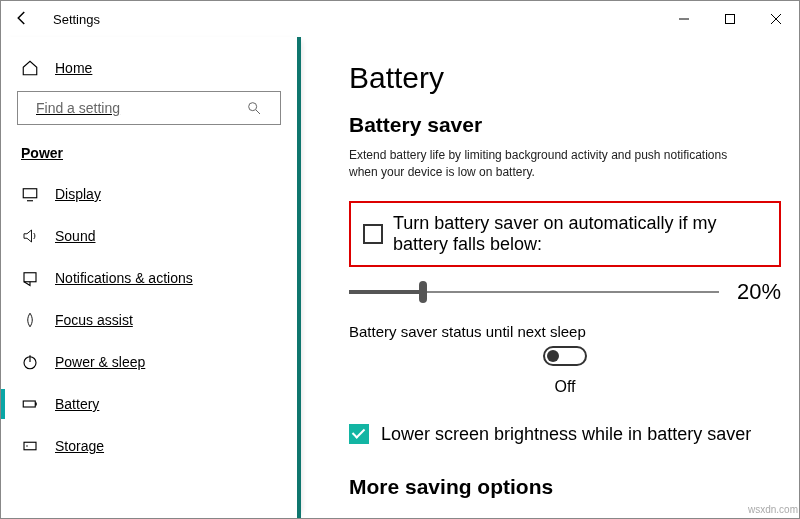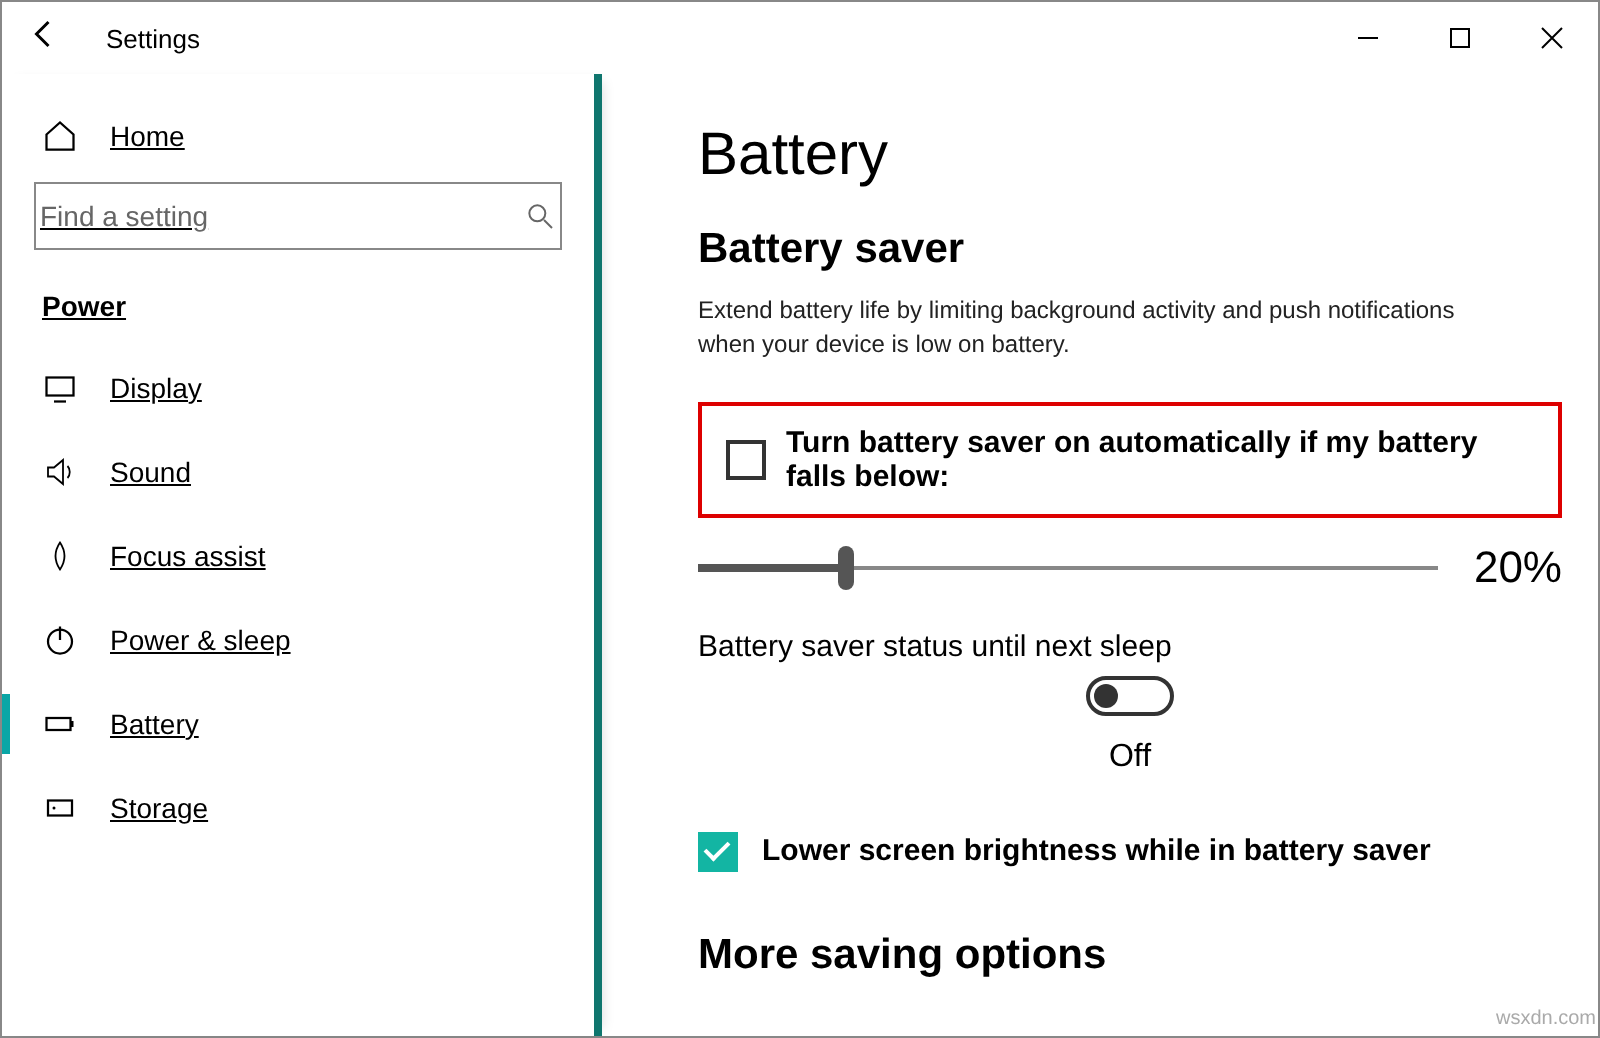--- a/index.html
+++ b/index.html
@@ -7,35 +7,35 @@
   .window { display: flex; flex-direction: column; height: 100%; border: 1px solid #888; }
   .titlebar { display: flex; align-items: center; height: 36px; }
   .tb-left { display: flex; align-items: center; padding-left: 12px; gap: 22px; }
   .tb-back { font-size: 16px; line-height: 1; }
   .tb-title { font-size: 13px; }
   .tb-right { margin-left: auto; display: flex; }
   .tb-btn { width: 46px; height: 32px; display: flex; align-items: center; justify-content: center; font-size: 12px; }
   .body { display: flex; flex: 1; min-height: 0; }
   .sidebar { width: 300px; padding: 12px 0 0 0; border-right: 4px solid #0f766e; position: relative; box-shadow: 4px 0 6px -4px rgba(0,0,0,0.15); text-decoration: underline; }
   .home-row { display: flex; align-items: center; gap: 16px; padding: 10px 20px 14px 20px; font-size: 14px; }
-  .search { margin: 0 16px 16px 16px; border: 1px solid #888; height: 34px; display: flex; align-items: center; padding: 0 2px; color: #666; font-size: 14px; }
+  .search { margin: 0 16px 16px 16px; border: 1px solid #888; height: 34px; display: flex; align-items: center; padding: 0 18px; color: #666; font-size: 14px; }
   .search span.ph { flex: 1; }
   .cat { padding: 4px 20px 12px 20px; font-size: 14px; font-weight: 600; }
   .nav-item { display: flex; align-items: center; gap: 16px; padding: 12px 20px; font-size: 14px; position: relative; }
   .nav-item.sel::before { content: ""; position: absolute; left: 0; top: 6px; bottom: 6px; width: 4px; background: #0aa6a6; }
   .icon { width: 18px; height: 18px; display: inline-block; }
   .content { flex: 1; padding: 24px 18px 0 48px; overflow: hidden; }
   h1 { font-weight: 400; font-size: 30px; margin: 0 0 18px 0; }
   h2 { font-weight: 700; font-size: 21px; margin: 0 0 10px 0; }
   .desc { font-size: 12px; color: #222; margin: 0 0 20px 0; line-height: 1.4; max-width: 400px; }
   .highlight { border: 2px solid #d00; padding: 10px 14px 10px 12px; display: flex; align-items: center; gap: 10px; margin-bottom: 12px; }
   .chk { width: 20px; height: 20px; border: 2px solid #333; display: inline-block; flex-shrink: 0; }
   .chk.checked { background: #13b5a3; border-color: #13b5a3; position: relative; }
   .chk.checked::after { content: ""; position: absolute; left: 4px; top: 0px; width: 5px; height: 10px; border: solid #fff; border-width: 0 2px 2px 0; transform: rotate(45deg); }
-  .opt-text { font-size: 15px; font-weight: bold; }
+  .opt-text { font-size: 18px; }
   .slider-row { display: flex; align-items: center; gap: 18px; margin: 4px 0 18px 0; }
   .slider { flex: 1; position: relative; height: 24px; }
   .track { position: absolute; left: 0; right: 0; top: 50%; height: 2px; background: #888; transform: translateY(-50%); }
   .track-fill { position: absolute; left: 0; width: 20%; top: 50%; height: 4px; background: #555; transform: translateY(-50%); }
   .thumb { position: absolute; left: 20%; top: 50%; width: 8px; height: 22px; background: #555; border-radius: 4px; transform: translate(-50%, -50%); }
   .pct { font-size: 22px; }
   .status-label { font-size: 15px; margin-bottom: 6px; }
   .toggle-row { display: flex; align-items: center; gap: 12px; margin-bottom: 28px; flex-direction: column; }
   .toggle { width: 44px; height: 20px; border: 2px solid #333; border-radius: 12px; position: relative; }
   .toggle::after { content: ""; position: absolute; left: 2px; top: 2px; width: 12px; height: 12px; background: #333; border-radius: 50%; }
@@ -101,20 +101,27 @@
       </div>
       <div class="nav-item">
         <svg class="icon" viewBox="0 0 24 24">
             <path d="M4 9v6h4l6 5V4L8 9H4z" stroke="#000" stroke-width="1.2" fill="none"></path>
             <path d="M17 8c2 2 2 6 0 8" stroke="#000" stroke-width="1.2" fill="none"></path>
           </svg>
         <span>Sound</span>
       </div>
       <div class="nav-item">
         <svg class="icon" viewBox="0 0 24 24">
+            <rect x="4" y="5" width="16" height="12" stroke="#000" stroke-width="1.5" fill="none"></rect>
+            <path d="M4 17 L12 22 L12 17" stroke="#000" stroke-width="1.5" fill="none"></path>
+          </svg>
+        <span>Notifications &amp; actions</span>
+      </div>
+      <div class="nav-item">
+        <svg class="icon" viewBox="0 0 24 24">
             <path d="M12 3 C8 9 8 15 12 21 C16 15 16 9 12 3 Z" stroke="#000" stroke-width="1.2" fill="none"></path>
           </svg>
         <span>Focus assist</span>
       </div>
       <div class="nav-item">
         <svg class="icon" viewBox="0 0 24 24">
             <circle cx="12" cy="13" r="8" stroke="#000" stroke-width="1.5" fill="none"></circle>
             <line x1="12" y1="3" x2="12" y2="12" stroke="#000" stroke-width="1.5"></line>
           </svg>
         <span>Power &amp; sleep</span>

